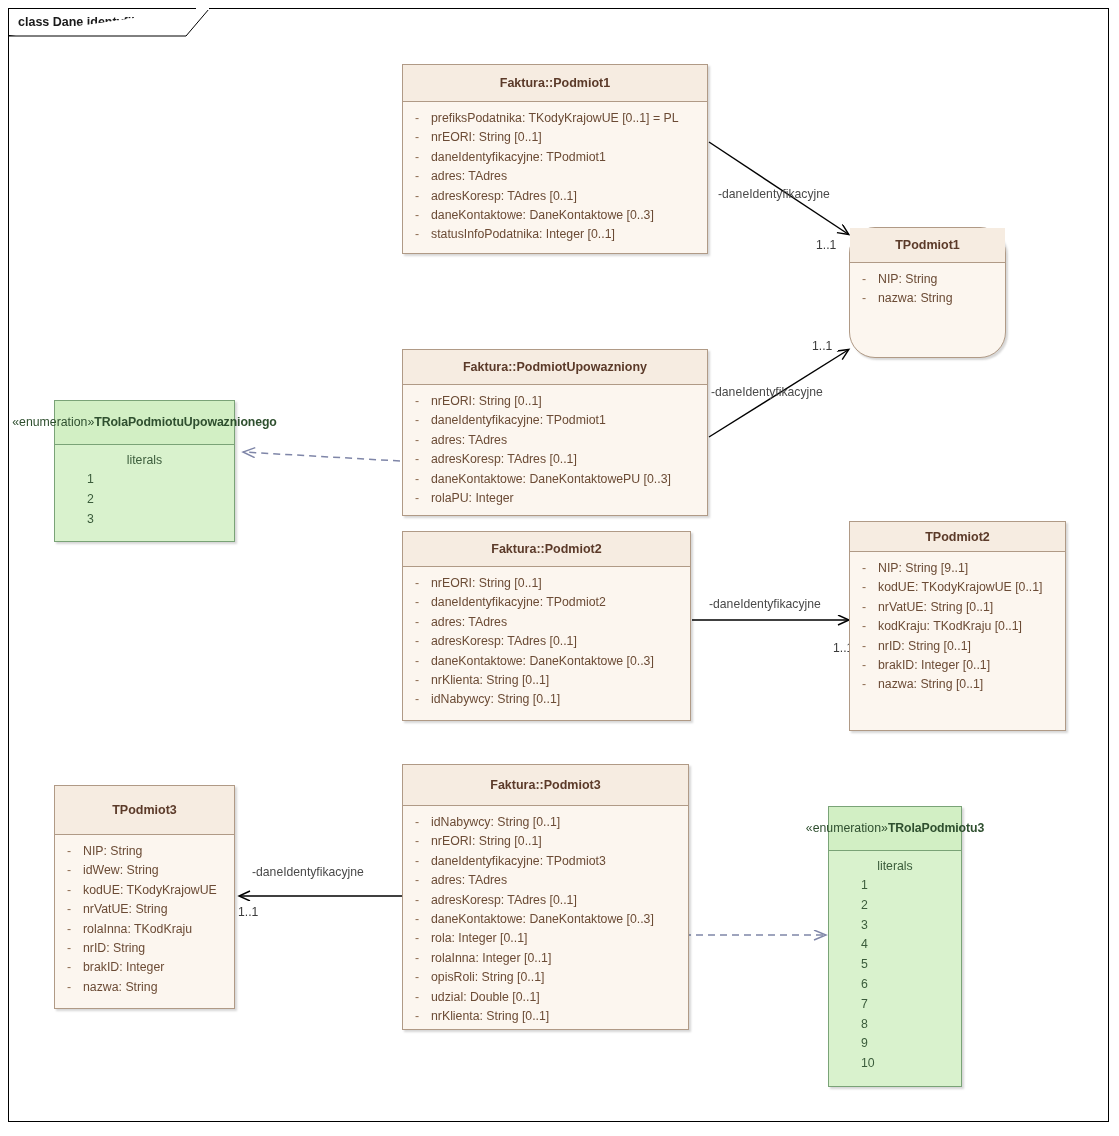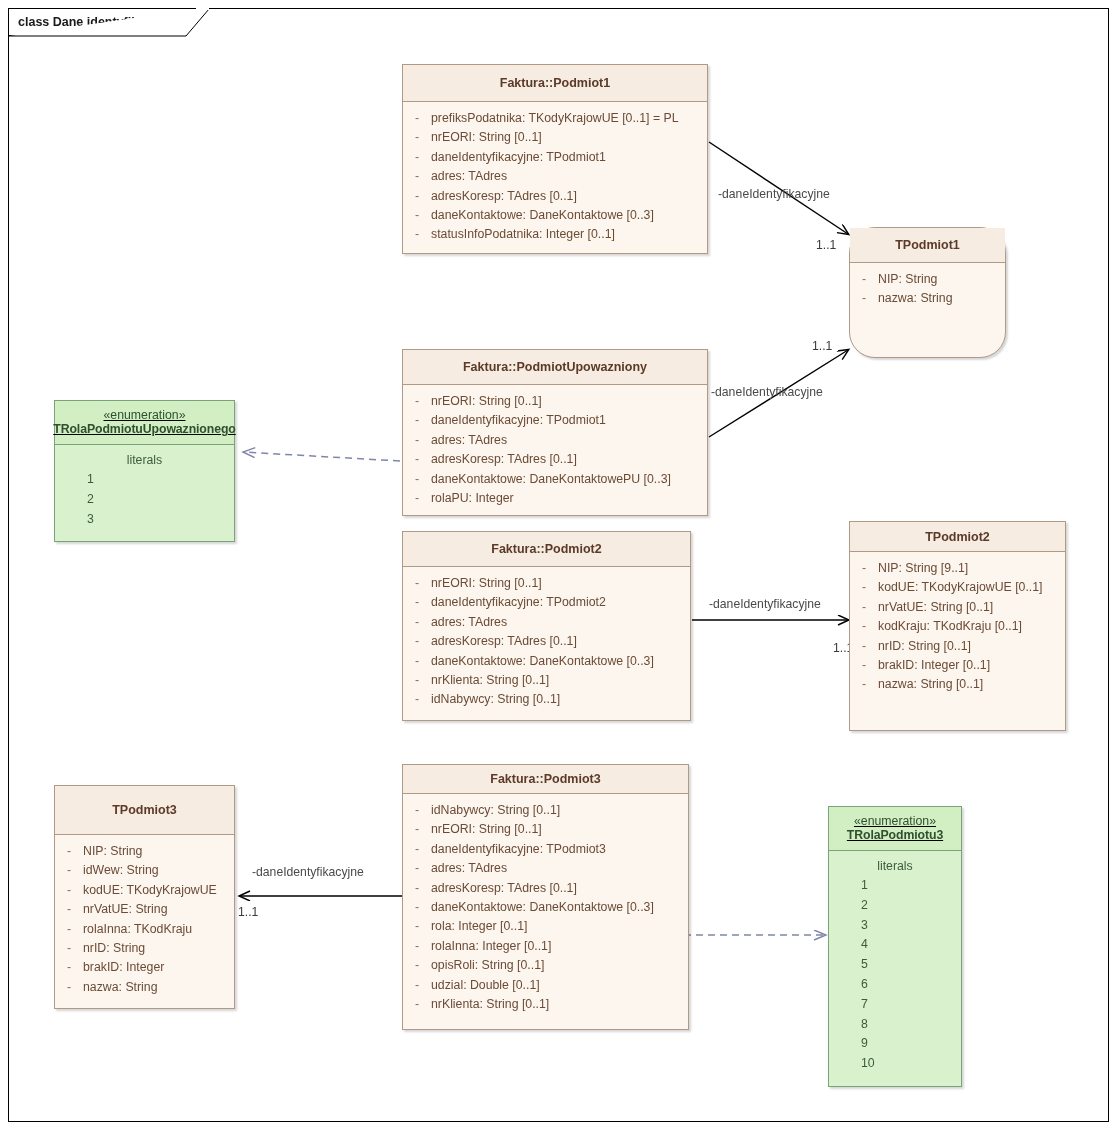--- a/index.html
+++ b/index.html
@@ -100,25 +100,24 @@
     box-sizing: border-box;
     border: 1px solid #7aa377;
     background: #d9f2cd;
     box-shadow: 2px 2px 2px rgba(0,0,0,0.16);
   }
   .enum-head {
     box-sizing: border-box;
     border-bottom: 1px solid #7aa377;
     background: #d2efc4;
     display: flex;
-    flex-direction: column;
+    flex-direction: row;
     align-items: center;
     justify-content: center;
     padding: 3px 2px 4px 2px;
-    text-decoration: underline;
   }
   .enum-stereo {
     font-size: 12.3px;
     color: #2f4f2f;
     white-space: nowrap;
   }
   .enum-name {
     font-size: 12.3px;
     font-weight: bold;
     color: #2f4f2f;
@@ -433,21 +432,21 @@
         <span class="sig">brakID: Integer</span>
       </div>
       <div class="attr">
         <span class="vis">-</span>
         <span class="sig">nazwa: String</span>
       </div>
     </div>
   </div>
 
   <div class="cls" style="left:402px; top:764px; width:287px; height:266px;">
-    <div class="cls-head" style="height:29px;">
+    <div class="cls-head" style="height:41px;">
       <div class="cls-title">Faktura::Podmiot3</div>
     </div>
     <div class="cls-body">
       <div class="attr">
         <span class="vis">-</span>
         <span class="sig">idNabywcy: String [0..1]</span>
       </div>
       <div class="attr">
         <span class="vis">-</span>
         <span class="sig">nrEORI: String [0..1]</span>

